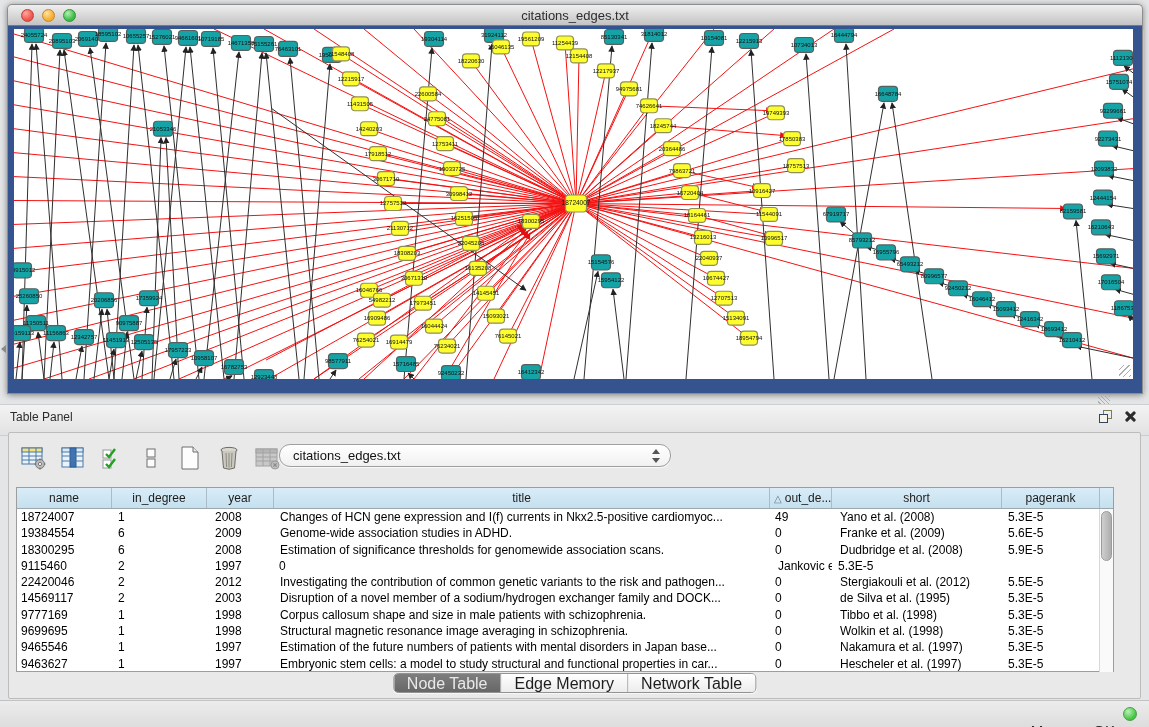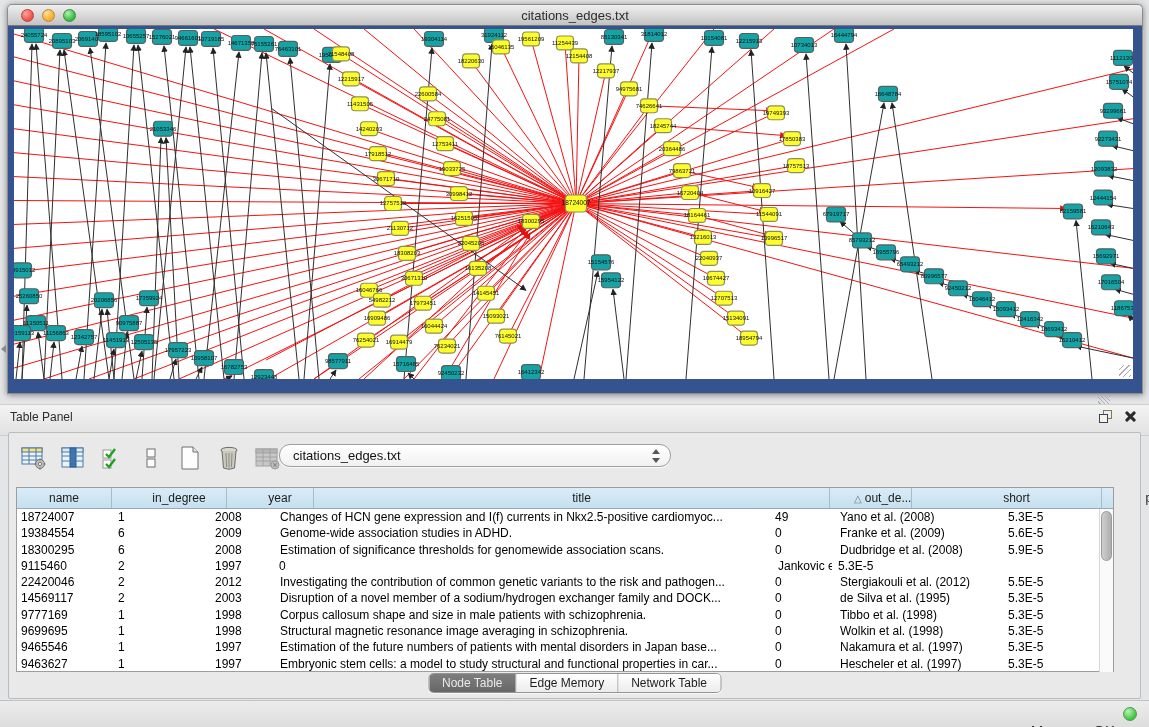--- a/index.html
+++ b/index.html
@@ -56,40 +56,40 @@
     box-shadow:0 1px 1px rgba(255,255,255,.8); }
   .combo .cval { position:absolute; left:13px; top:0; line-height:21px; font-size:13px; color:#111; }
   .combo .stepper { position:absolute; right:10px; top:4px; width:9px; height:14px; }
   .combo .stepper:before { content:""; position:absolute; left:1px; top:0; border-left:4px solid transparent; border-right:4px solid transparent; border-bottom:5px solid #555; }
   .combo .stepper:after  { content:""; position:absolute; left:1px; bottom:0; border-left:4px solid transparent; border-right:4px solid transparent; border-top:5px solid #555; }
 
   
   .table-wrap { position:absolute; left:7px; top:54px; width:1098px; height:185px;
     background:#fff; border:1px solid #9d9d9d; }
   .thead { display:grid; grid-template-columns:95px 95px 67px 496px 62px 170px 98px; height:21px;
-    background:linear-gradient(#d9ecf7,#c5e0ef); border-bottom:1px solid #9aa7ae;gap:20px; }
+    background:linear-gradient(#d9ecf7,#c5e0ef); border-bottom:1px solid #9aa7ae; }
   .thead .hcell { font-size:12px; color:#1c1c1c; line-height:20px; text-align:center;
     border-right:1px solid #a9bdc9; overflow:hidden; white-space:nowrap; }
   .thead .hcell.h4 { text-align:center; padding-left:4px; }
   .sort-tri { color:#6a7d8a; font-size:10px; margin-right:3px; }
   .tbody { position:absolute; left:0; top:21px; width:1083px; height:163px; overflow:hidden; }
   .trow { display:grid; grid-template-columns:95px 95px 67px 496px 62px 170px 98px; height:16.3px; }
   .cell { font-size:12px; color:#000; line-height:16.3px; white-space:nowrap; overflow:hidden; }
   .cell.c0 { padding-left:4px; } .cell.c1 { padding-left:6px; } .cell.c2 { padding-left:8px; }
   .cell.c3 { padding-left:6px; } .cell.c4 { padding-left:5px; } .cell.c5 { padding-left:8px; }
   .cell.c6 { padding-left:6px; }
   .vscroll { position:absolute; right:0; top:21px; width:14px; height:163px; background:#fafafa; border-left:1px solid #d8d8d8; }
   .vthumb { position:absolute; left:1px; top:2px; width:11px; height:50px; border-radius:6px;
     background:linear-gradient(90deg,#cfcfcf,#adadad); border:1px solid #9b9b9b; }
 
   
   .tabbar { position:absolute; left:50%; bottom:5px; transform:translateX(-50%);
     display:flex; border:1px solid #939393; border-radius:5px; overflow:hidden; height:20px;
     box-shadow:0 1px 1px rgba(255,255,255,.7); }
-  .tab { padding:0 13px; line-height:19px; font-size:12px; color:#1d1d1d;
+  .tab { padding:0 13px; line-height:19px; font-size:16px; color:#1d1d1d;
     background:linear-gradient(#ffffff,#ececec); border-right:1px solid #a5a5a5; cursor:default; }
   .tab:last-child { border-right:none; }
   .tab.active { background:linear-gradient(#7e7e7e,#676767); color:#e9e9e9; }
 
   
   .statusbar { position:absolute; left:0; bottom:0; width:1149px; height:27px;
     background:linear-gradient(#ececec,#dddddd); border-top:1px solid #c2c2c2; }
   .mem { position:absolute; right:34px; top:21px; font-size:15px; color:#222; }
   .memdot { position:absolute; right:12px; top:6px; width:14px; height:14px; border-radius:50%;
     background:radial-gradient(circle at 35% 30%, #b9f3b4, #3ec43e 70%); border:1px solid #4f9b4f; }

